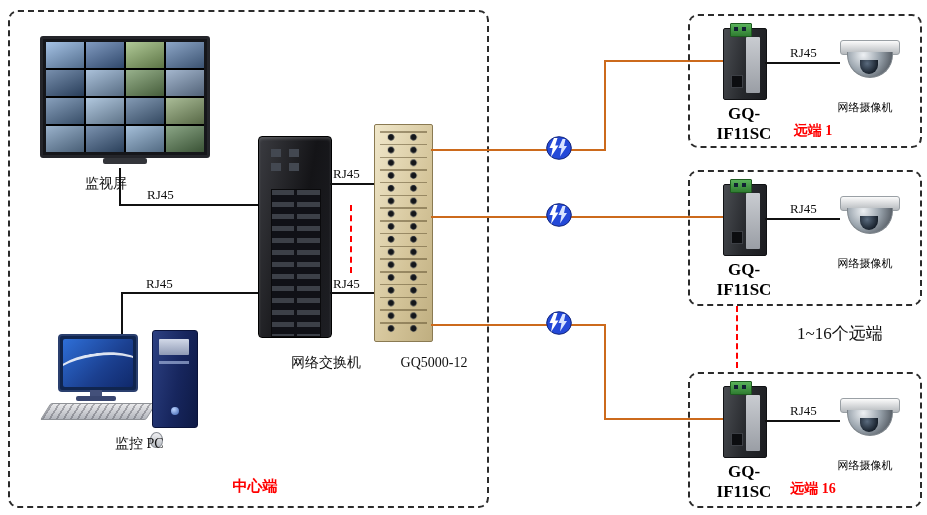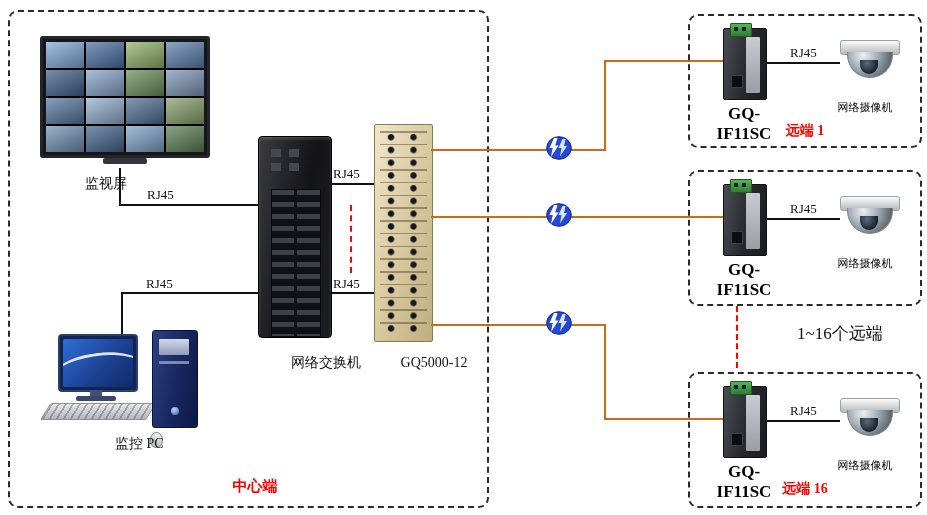--- a/index.html
+++ b/index.html
@@ -113,21 +113,21 @@
   .cam-plate { position:absolute; left:2px; top:0; width:58px; height:13px;
     background:linear-gradient(#fbfbfb,#b5b9bd); border:1px solid #9aa0a5; border-radius:3px; }
   .cam-dome { position:absolute; left:9px; top:12px; width:44px; height:25px;
     background:radial-gradient(circle at 35% 12%, #eef1f4 0%, #9aa4ad 45%, #596068 80%, #40464d);
     border:1px solid #7d848a; border-top:none; border-radius:0 0 26px 26px; }
   .cam-lens { position:absolute; left:22px; top:20px; width:18px; height:14px;
     background:radial-gradient(circle at 40% 25%, #5a6b7e, #17202b 70%); border-radius:0 0 12px 12px; }
   .rm-conv-lbl { position:absolute; left:12px; top:88px; width:84px; text-align:center;
     font-weight:bold; font-size:17px; }
   .rm-cam-lbl { position:absolute; left:132px; top:84px; width:86px; text-align:center; font-size:11px; }
-  .rm-title { position:absolute; left:0; top:106px; width:100%; text-align:center;
+  .rm-title { position:absolute; left:8px; top:106px; width:100%; text-align:center;
     color:var(--red,#f00); font-weight:bold; font-size:14px; }
 </style>
 </head>
 <body>
 
 <div class="canvas">
 
   <div class="dashed-box center-box"></div>
 
   <div class="vwall">

